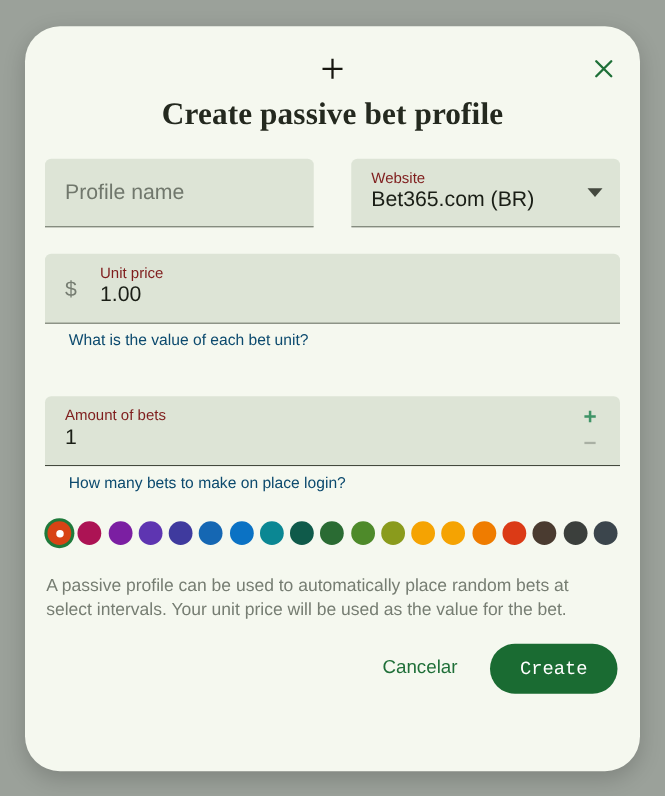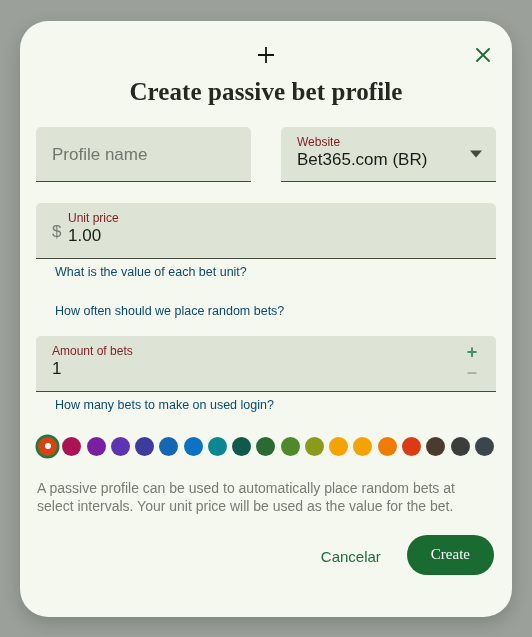--- a/index.html
+++ b/index.html
@@ -118,21 +118,21 @@
   }
   .field-placeholder {
     position: absolute;
     left: 0;
     top: 50%;
     transform: translateY(-50%);
     font-size: 17px;
     color: #70776c;
     line-height: 1;
   }
-  .field.has-prefix .field-inner { left: 32px; }
+  .field.has-prefix .field-inner { left: 44px; }
   .prefix-icon {
     position: absolute;
     left: 16px;
     top: 50%;
     transform: translateY(-50%);
     font-size: 17px;
     color: #767d72;
     line-height: 1;
   }
   .trailing-caret {
@@ -212,42 +212,42 @@
   .description {
     font-size: 14px;
     line-height: 1.33;
     color: #767d72;
     padding: 0 17px;
     margin-top: 23px;
   }
   
   .actions {
     display: flex;
-    align-items: flex-end;
+    align-items: flex-start;
     justify-content: flex-end;
     gap: 14px;
     padding: 0 18px;
     margin-top: 19px;
   }
   .btn-text {
     background: none;
     border: none;
     color: #1f6f38;
     font-size: 15px;
     font-family: "Liberation Sans", sans-serif;
     padding: 10px 12px;
     cursor: pointer;
     border-radius: 20px;
   }
   .btn-filled {
     background: #1a6b32;
     color: #ffffff;
     border: none;
     font-size: 15px;
-    font-family: Liberation Serif, serif;
+    font-family: Liberation Mono, monospace;
     padding: 0 24px;
     height: 40px;
     border-radius: 20px;
     cursor: pointer;
   }
 </style>
 </head>
 <body>
 
 <div class="backdrop"></div>
@@ -292,35 +292,34 @@
       <span class="prefix-icon">$</span>
       <div class="field-inner">
         <div class="field-label">Unit price</div>
         <div class="field-value">1.00</div>
       </div>
     </div>
     <div class="helper">What is the value of each bet unit?</div>
 
     <div class="spacer-row"></div>
 
-    <div class="helper">How often should we place random bets?</div>
 
     <div class="spacer-row"></div>
 
     <div class="field field-lg field-full">
       <div class="field-inner">
         <div class="field-label">Amount of bets</div>
         <div class="field-value">1</div>
       </div>
       <div class="stepper">
         <span class="stepper-up">+</span>
         <span class="stepper-down">–</span>
       </div>
     </div>
-    <div class="helper">How many bets to make on used login?</div>
+    <div class="helper">How many bets to make on place login?</div>
 
   </div>
 
   <div class="swatches">
       <span class="swatch selected" style="background: rgb(216, 67, 21);"></span>
       <span class="swatch" style="background: rgb(172, 19, 84);"></span>
       <span class="swatch" style="background: rgb(123, 31, 162);"></span>
       <span class="swatch" style="background: rgb(94, 53, 177);"></span>
       <span class="swatch" style="background: rgb(63, 58, 158);"></span>
       <span class="swatch" style="background: rgb(21, 103, 179);"></span>

